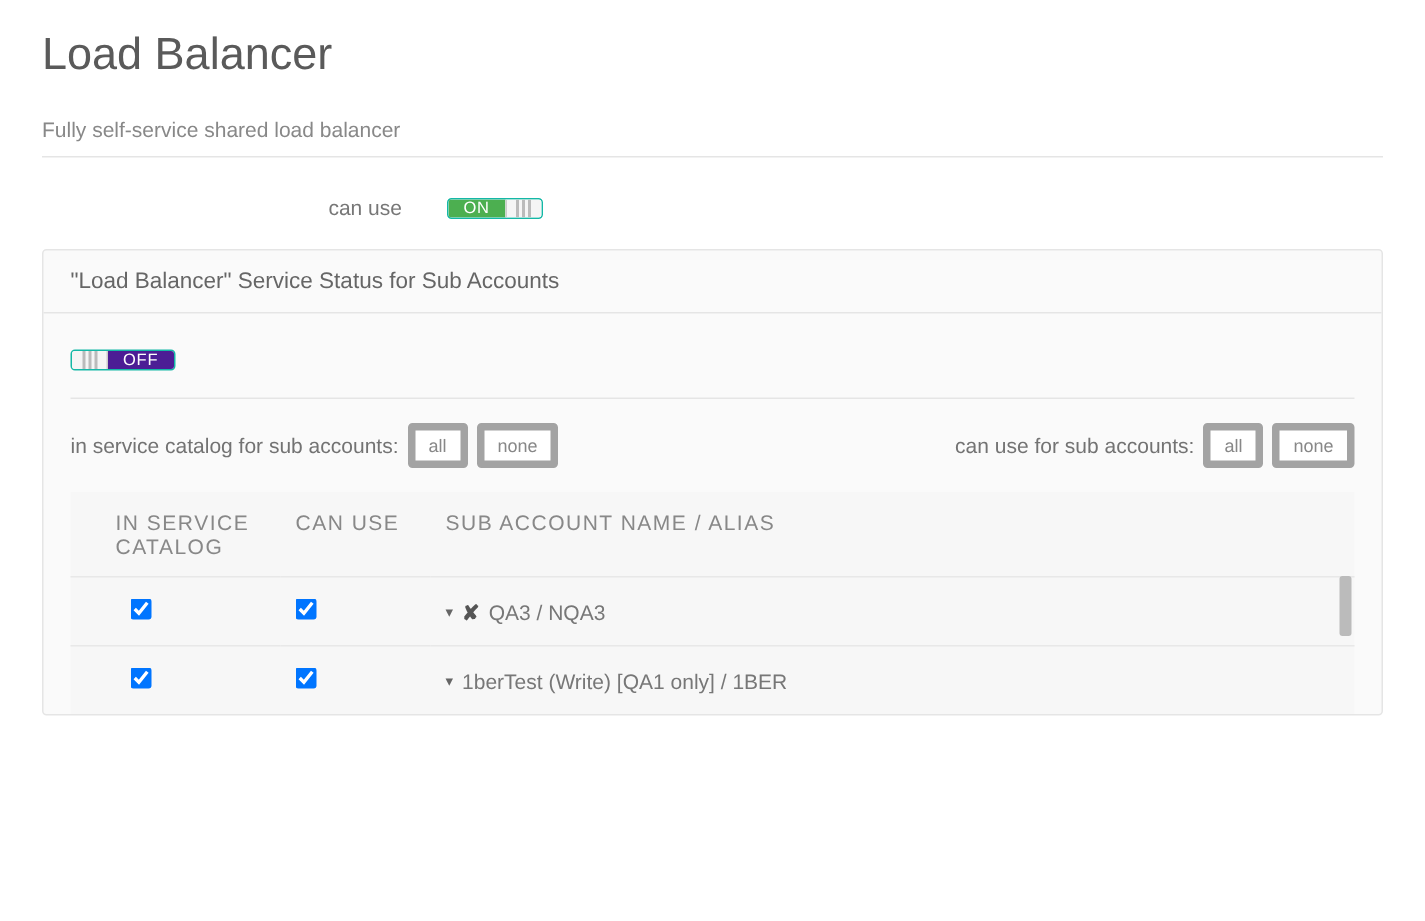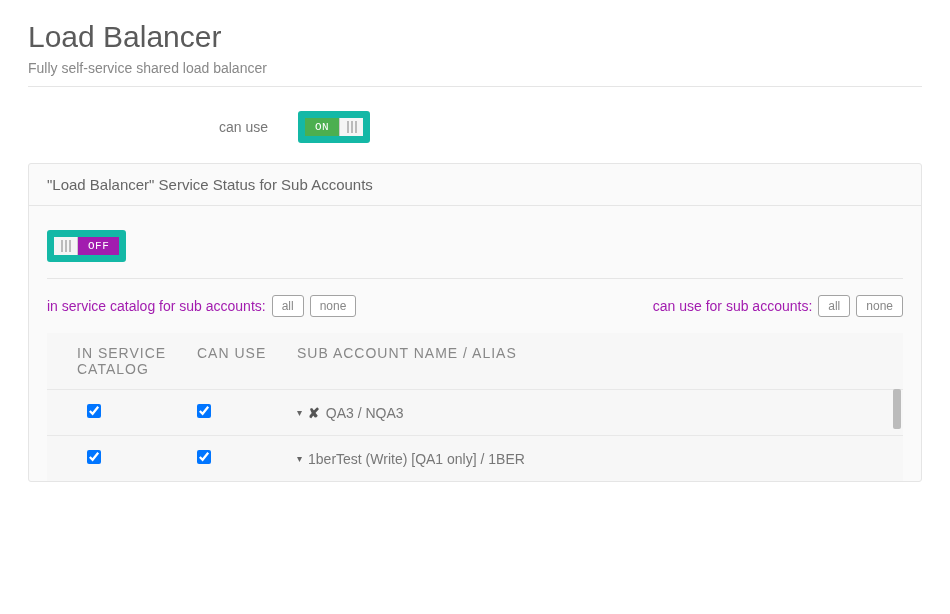--- a/index.html
+++ b/index.html
@@ -10,21 +10,21 @@
       font-size: 14px;
     }
     .container {
       padding: 20px 28px;
       width: 950px;
     }
     h1 {
       font-size: 30px;
       font-weight: 300;
       color: #5a5a5a;
-      margin-bottom: 6px;
+      margin-bottom: 24px;
     }
     .subtitle {
       font-size: 14px;
       color: #888;
       margin-bottom: 10px;
     }
     hr.sep {
       border: none;
       border-top: 1px solid #e5e5e5;
       margin: 10px 0 24px 0;
@@ -39,25 +39,24 @@
       text-align: right;
       color: #777;
       padding-right: 30px;
       font-size: 14px;
     }
     .toggle-wrap {
       width: 130px;
     }
     .toggle {
       display: inline-flex;
-      border: 7px solid #14b8a6;
+      border: 1px solid #14b8a6;
       border-radius: 3px;
       overflow: hidden;
-      height: 32px;
-      font-family: Liberation Mono, monospace;
+      height: 14px;
     }
     .toggle-on {
       background: #4caf50;
       color: #fff;
       padding: 3px 10px;
       font-size: 11px;
       display: flex;
       align-items: center;
       letter-spacing: 0.5px;
     }
@@ -73,21 +72,21 @@
       width: 10px;
       height: 12px;
       display: flex;
       justify-content: space-between;
     }
     .toggle-handle-lines span, .toggle-handle-lines2 span {
       width: 2px;
       background: #bbb;
     }
     .toggle-off-side {
-      background: #a21caf;
+      background: #4c1d95;
       color: #fff;
       padding: 3px 10px;
       font-size: 11px;
       display: flex;
       align-items: center;
       letter-spacing: 0.5px;
     }
     .toggle-handle-left {
       background: #f5f5f5;
       width: 24px;
@@ -152,25 +151,25 @@
       position: relative;
     }
     .filter-group {
       display: flex;
       align-items: center;
       gap: 6px;
       position: relative;
       z-index: 2;
     }
     .filter-label {
-      color: #a21caf;
+      color: #737373;
       font-size: 14px;
     }
     .small-btn {
-      border: 1px solid #a3a3a3;
+      border: 5px solid #a3a3a3;
       background: #fff;
       color: #888;
       padding: 3px 9px;
       font-size: 12px;
       border-radius: 3px;
       cursor: pointer;
     }
     .ellipse {
       position: absolute;
       border: 3px solid #d62027;

